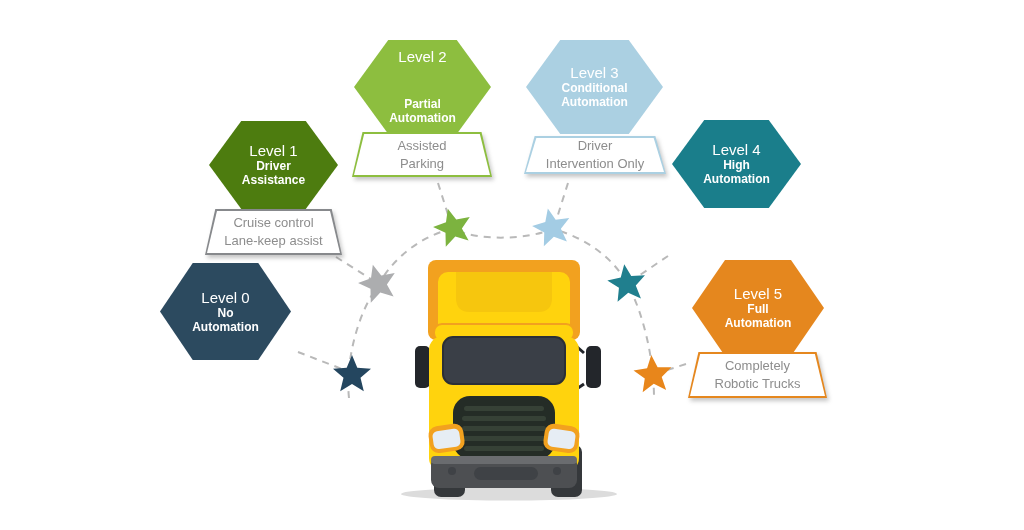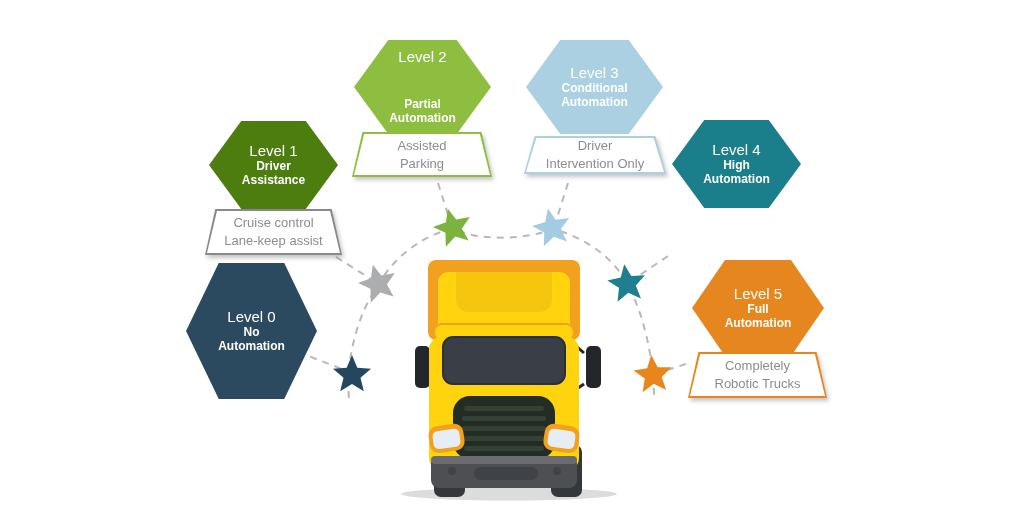--- a/index.html
+++ b/index.html
@@ -10,21 +10,21 @@
   }
   
   .hex {
     position:absolute; z-index:2;
     clip-path:polygon(25% 0,75% 0,100% 50%,75% 100%,25% 100%,0 50%);
     display:flex; flex-direction:column; align-items:center; justify-content:center;
     color:#fff; text-align:center;
   }
   .hex-label { font-size:15px; line-height:1.2; }
   .hex-title { font-size:12px; font-weight:bold; line-height:1.15; white-space:pre-line; }
-  .hex-lv0 { left:186px; top:263px; width:131px; height:136px; }
+  .hex-lv0 { left:160px; top:263px; width:131px; height:97px; }
   .hex-lv1 { left:209px; top:121px; width:129px; height:88px;  }
   .hex-lv2 { left:354px; top:40px;  width:137px; height:94px;  }
   .hex-lv3 { left:526px; top:40px;  width:137px; height:94px;  }
   .hex-lv4 { left:672px; top:120px; width:129px; height:88px;  }
   .hex-lv5 { left:692px; top:260px; width:132px; height:96px;  }
   
   .trap-wrap { position:absolute; z-index:3; filter:drop-shadow(2px 3px 2px rgba(90,90,90,0.35)); }
   .trap-border { position:absolute; inset:0; clip-path:polygon(7.5% 0,92.5% 0,100% 100%,0 100%); }
   .trap-inner  { position:absolute; inset:2px; clip-path:polygon(7.5% 0,92.5% 0,100% 100%,0 100%); background:#fff; }
   .trap-text {

